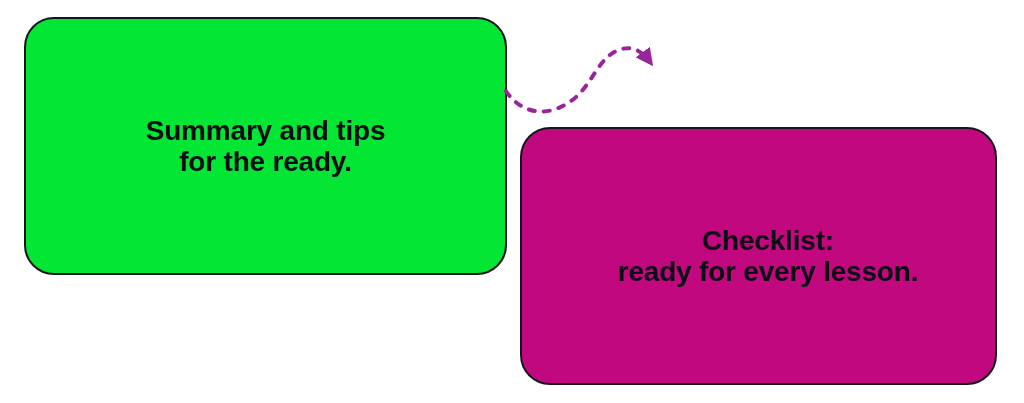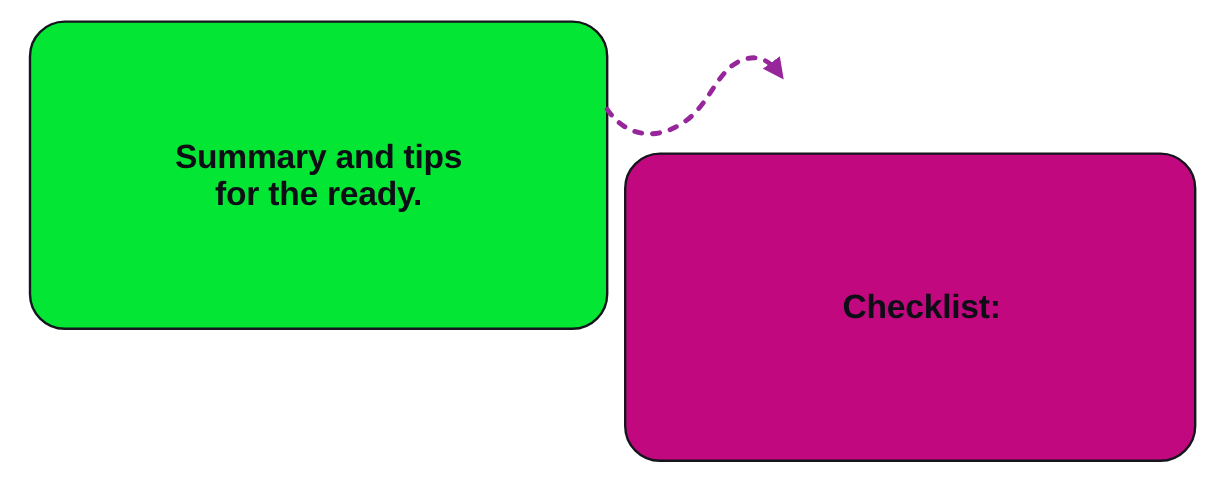--- a/index.html
+++ b/index.html
@@ -63,20 +63,21 @@
   <div class="card card-summary" style="background-color: rgb(3, 231, 52); border-color: rgb(21, 21, 30);">
     <div class="card-text" style="color: rgb(13, 13, 22);">
       <span>Summary and tips</span><br>
       <span>for the ready.</span>
     </div>
   </div>
 
   <div class="card card-checklist" style="background-color: rgb(193, 8, 126); border-color: rgb(21, 21, 30);">
     <div class="card-text" style="color: rgb(13, 13, 22); margin-left: 19px;">
       <span>Checklist:</span><br>
+      <span>ready for every lesson.</span>
     </div>
   </div>
 
   <svg class="connector-svg" viewBox="0 0 1024 403" xmlns="http://www.w3.org/2000/svg">
     <defs>
       <marker id="arrowhead" viewBox="0 0 10 10" refX="7" refY="5" markerWidth="4.4" markerHeight="4.4" orient="auto-start-reverse">
         <path d="M0,0 L10,5 L0,10 Z" fill="#97269B"></path>
       </marker>
     </defs>
     <path d="M 506 91 C 519 111, 543 119, 568 103 C 593 88, 597 55, 622 49 C 633 46, 642 51, 650 62" fill="none" stroke-width="4" stroke-dasharray="6 9" stroke-linecap="round" marker-end="url(#arrowhead)" stroke="#97269B"></path>

